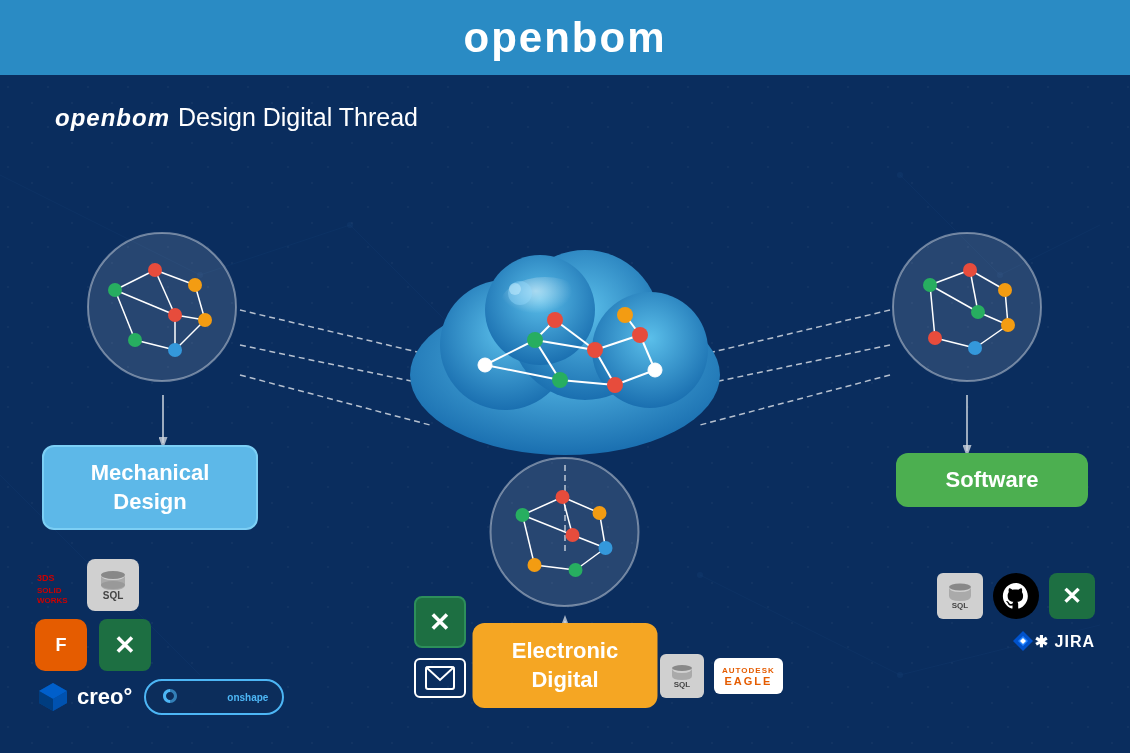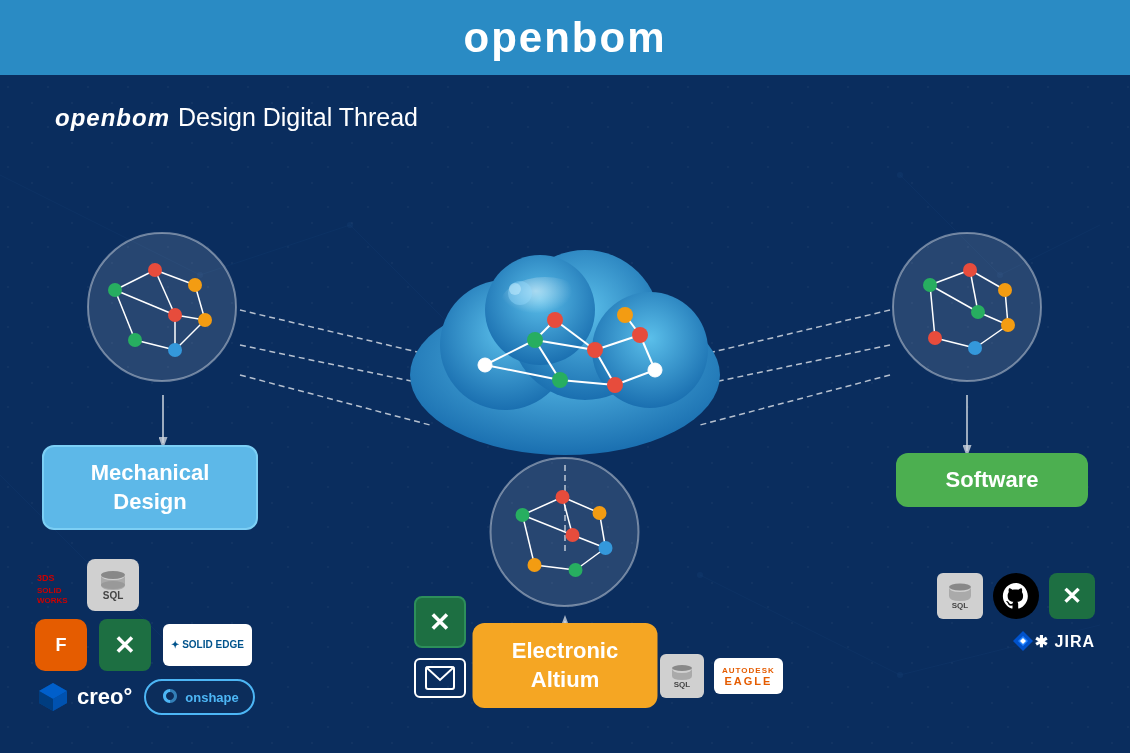--- a/index.html
+++ b/index.html
@@ -385,21 +385,21 @@
 
   <div class="label-box-mech">
     <span>Mechanical Design</span>
   </div>
 
   <div class="label-box-software">
     <span>Software</span>
   </div>
 
   <div class="label-box-electronic">
-    <span>Electronic Altium</span>
+    <span>Electronic Digital</span>
   </div>
 
   <div class="tools-left">
 
     <div class="tool-row">
 
       <div style="display:flex; align-items:center; gap:4px;">
         <svg width="40" height="40" viewBox="0 0 40 40">
           <text x="2" y="16" font-size="9" fill="#cc0000" font-weight="bold" font-family="Arial">3DS</text>
           <text x="2" y="28" font-size="8" fill="#cc0000" font-weight="bold" font-family="Arial">SOLID</text>
@@ -420,43 +420,40 @@
     <div class="tool-row">
 
       <div style="background:#e55c00; border-radius:10px; width:52px; height:52px; display:flex; align-items:center; justify-content:center;">
         <span style="color:white; font-weight:900; font-size:18px;">F</span>
       </div>
 
       <div style="background:#1d6f42; border-radius:8px; width:52px; height:52px; display:flex; align-items:center; justify-content:center;">
         <span style="color:white; font-size:26px; font-weight:bold;">✕</span>
       </div>
 
-      <div style="background:white; border-radius:6px; padding:5px 8px; height:42px; display:flex; align-items:center;">
-        <span style="color:#00538c; font-weight:bold; font-size:10px; line-height:1.2;">✦ SOLID EDGE</span>
-      </div>
     </div>
 
     <div class="tool-row">
 
       <div style="display:flex; align-items:center; gap:6px;">
         <svg width="36" height="36" viewBox="0 0 36 36">
           <polygon points="18,4 32,12 32,24 18,32 4,24 4,12" fill="#004a97"></polygon>
           <polygon points="18,4 32,12 18,20 4,12" fill="#005fcb"></polygon>
           <polygon points="4,12 18,20 18,32 4,24" fill="#003d80"></polygon>
           <polygon points="32,12 18,20 18,32 32,24" fill="#0052b0"></polygon>
         </svg>
         <span style="color:white; font-size:22px; font-weight:bold;">creo°</span>
       </div>
 
       <div style="background:rgba(13,45,90,0.8); border: 2px solid #4db6f5; border-radius:20px; padding:6px 14px; display:flex; align-items:center; gap:5px;">
         <svg width="20" height="20" viewBox="0 0 20 20">
           <path d="M10,2 C6,2 3,5 3,9 C3,13 6,16 10,16 L10,13 C7.8,13 6,11.2 6,9 C6,6.8 7.8,5 10,5 L10,2Z" fill="#4db6f5"></path>
           <path d="M10,5 C12.2,5 14,6.8 14,9 C14,11.2 12.2,13 10,13 L10,16 C14,16 17,13 17,9 C17,5 14,2 10,2 L10,5Z" fill="#4db6f5" opacity="0.6"></path>
         </svg>
-        <span style="color:#4db6f5; font-size:13px; font-weight:bold;">onshape</span>
+        <span style="color:#4db6f5; font-size:10px; font-weight:bold;margin-left:42px;">onshape</span>
       </div>
     </div>
   </div>
 
   <div class="tools-bottom-center">
     <div style="display:flex; flex-direction:column; gap:10px; align-items:center;">
 
       <div style="background:#1d6f42; border-radius:8px; width:52px; height:52px; display:flex; align-items:center; justify-content:center; border: 2px solid #2d8f5a;">
         <span style="color:white; font-size:26px; font-weight:bold;">✕</span>
       </div>

